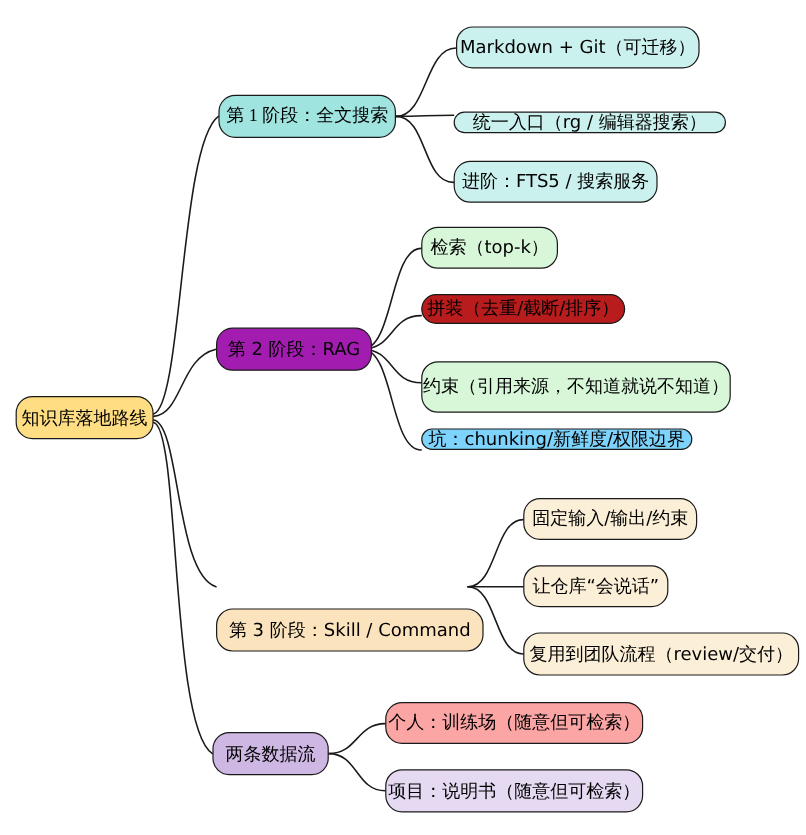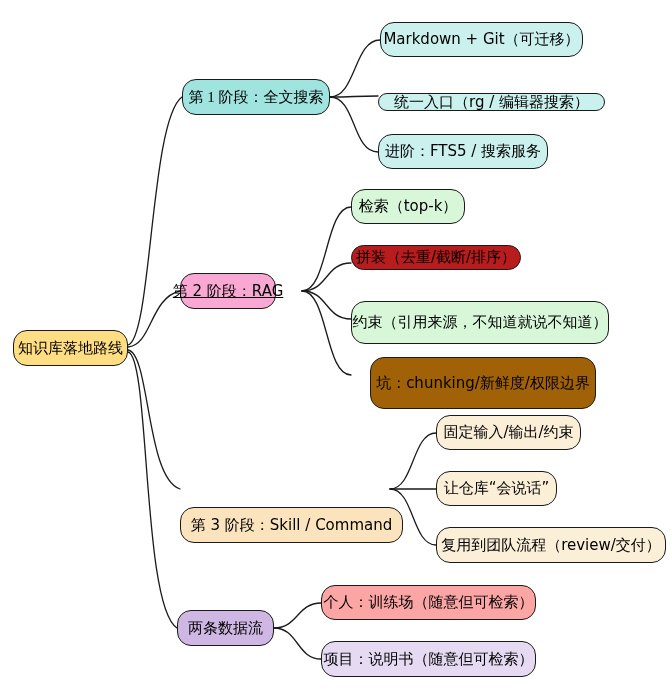--- a/index.html
+++ b/index.html
@@ -70,25 +70,25 @@
     <path d="M274,628 C298,628 297,659 321,659"></path>
   </svg>
 
   <div class="node" style="left: 13px; top: 330px; width: 115px; height: 36px; background-color: rgb(255, 221, 130);">知识库落地路线</div>
 
   <div class="node" style="left: 182px; top: 79px; width: 148px; height: 36px; background-color: rgb(160, 228, 224); font-family: Liberation Serif, serif;">第 1 阶段：全文搜索</div>
   <div class="node" style="left: 380px; top: 22px; width: 203px; height: 35px; background-color: rgb(203, 241, 238);">Markdown + Git（可迁移）</div>
   <div class="node" style="left: 378px; top: 78px; width: 227px; height: 18px; background-color: rgb(203, 241, 238); margin-top: 15px;">统一入口（rg / 编辑器搜索）</div>
   <div class="node" style="left: 378px; top: 134px; width: 170px; height: 35px; background-color: rgb(203, 241, 238);">进阶：FTS5 / 搜索服务</div>
 
-  <div class="node" style="left: 180px; top: 273px; width: 96px; height: 36px; background-color: #f9a8d4; text-decoration: underline;">第 2 阶段：RAG</div>
+  <div class="node" style="left: 180px; top: 273px; width: 130px; height: 36px; background-color: #a21caf;">第 2 阶段：RAG</div>
   <div class="node" style="left: 351px; top: 189px; width: 114px; height: 35px; background-color: rgb(215, 247, 216);">检索（top-k）</div>
   <div class="node" style="left: 351px; top: 245px; width: 170px; height: 25px; background-color: #b91c1c;">拼装（去重/截断/排序）</div>
   <div class="node" style="left: 351px; top: 301px; width: 258px; height: 43px; background-color: rgb(215, 247, 216);">约束（引用来源，不知道就说不知道）</div>
-  <div class="node" style="left: 370px; top: 357px; width: 226px; height: 52px; background-color: #a16207;">坑：chunking/新鲜度/权限边界</div>
+  <div class="node" style="left: 351px; top: 357px; width: 226px; height: 18px; background-color: #7dd3fc;">坑：chunking/新鲜度/权限边界</div>
 
   <div class="node" style="left: 180px; top: 471px; width: 223px; height: 36px; background-color: rgb(251, 227, 189); margin-top: 36px;">第 3 阶段：Skill / Command</div>
   <div class="node" style="left: 436px; top: 415px; width: 145px; height: 35px; background-color: rgb(252, 239, 216);">固定输入/输出/约束</div>
   <div class="node" style="left: 436px; top: 471px; width: 121px; height: 35px; background-color: rgb(252, 239, 216);">让仓库“会说话”</div>
   <div class="node" style="left: 436px; top: 527px; width: 230px; height: 36px; background-color: rgb(252, 239, 216);">复用到团队流程（review/交付）</div>
 
   <div class="node" style="left: 177px; top: 610px; width: 97px; height: 36px; background-color: rgb(207, 183, 228);">两条数据流</div>
   <div class="node" style="left: 321px; top: 585px; width: 215px; height: 35px; background-color: #fca5a5;">个人：训练场（随意但可检索）</div>
   <div class="node" style="left: 321px; top: 641px; width: 215px; height: 36px; background-color: rgb(230, 218, 243);">项目：说明书（随意但可检索）</div>
 

